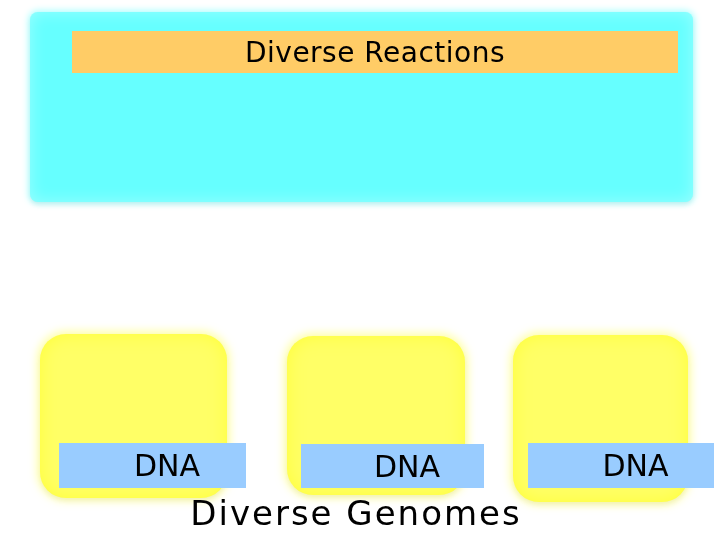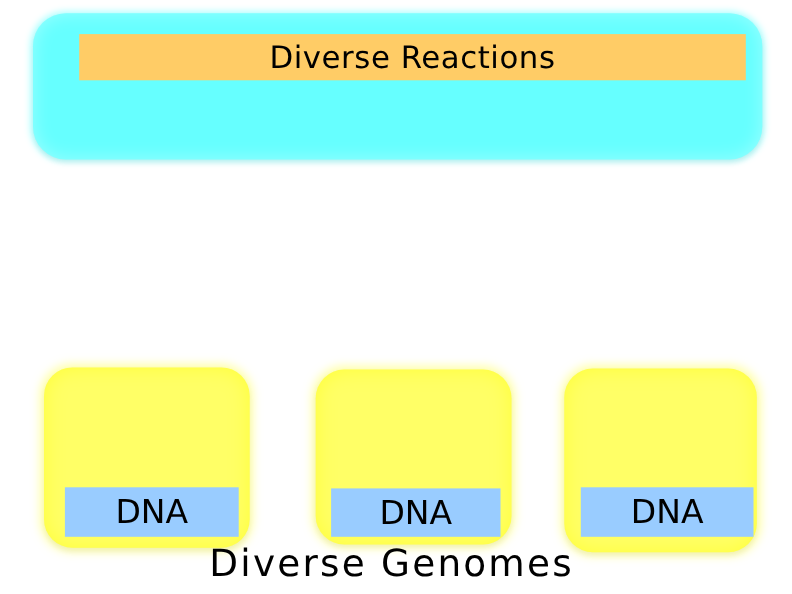--- a/index.html
+++ b/index.html
@@ -16,23 +16,23 @@
     font-family: "DejaVu Sans", "Liberation Sans", sans-serif;
     color: var(--text, #000000);
   }
 
   
   .reactions-panel {
     position: absolute;
     left: 30px;
     top: 12px;
     width: 663px;
-    height: 133px;
+    height: 190px;
     background: var(--panel-fill, #66ffff);
-    border-radius: 30px;
+    border-radius: 8px;
     box-shadow: 0 3px 5px rgba(0,0,0,0.06), 0 0 6px 2px rgba(160,255,255,0.8),
                 inset 0 0 16px rgba(255,255,255,0.35);
   }
   .title-bar {
     position: absolute;
     left: 42px;   
     top: 19px;    
     width: 606px;
     height: 42px;
     background: var(--titlebar-fill, #ffcc66);
@@ -65,20 +65,21 @@
   .box-2 { left: 287px; top: 336px; width: 178px; height: 159px; }
   .box-3 { left: 513px; top: 335px; width: 175px; height: 167px; }
 
   .dna-bar {
     position: absolute;
     background: var(--dnabar-fill, #99ccff);
     display: flex;
     align-items: center;
     justify-content: center;
     z-index: 2;
+    padding-left: 29px;
   }
   .box-1 .dna-bar { left: 19px; top: 109px; width: 158px; height: 45px; }
   .box-2 .dna-bar { left: 14px; top: 108px; width: 154px; height: 44px; }
   .box-3 .dna-bar { left: 15px; top: 108px; width: 157px; height: 45px; }
   .dna-bar span {
     font-size: 30px;
     white-space: nowrap;
   }
 
   

